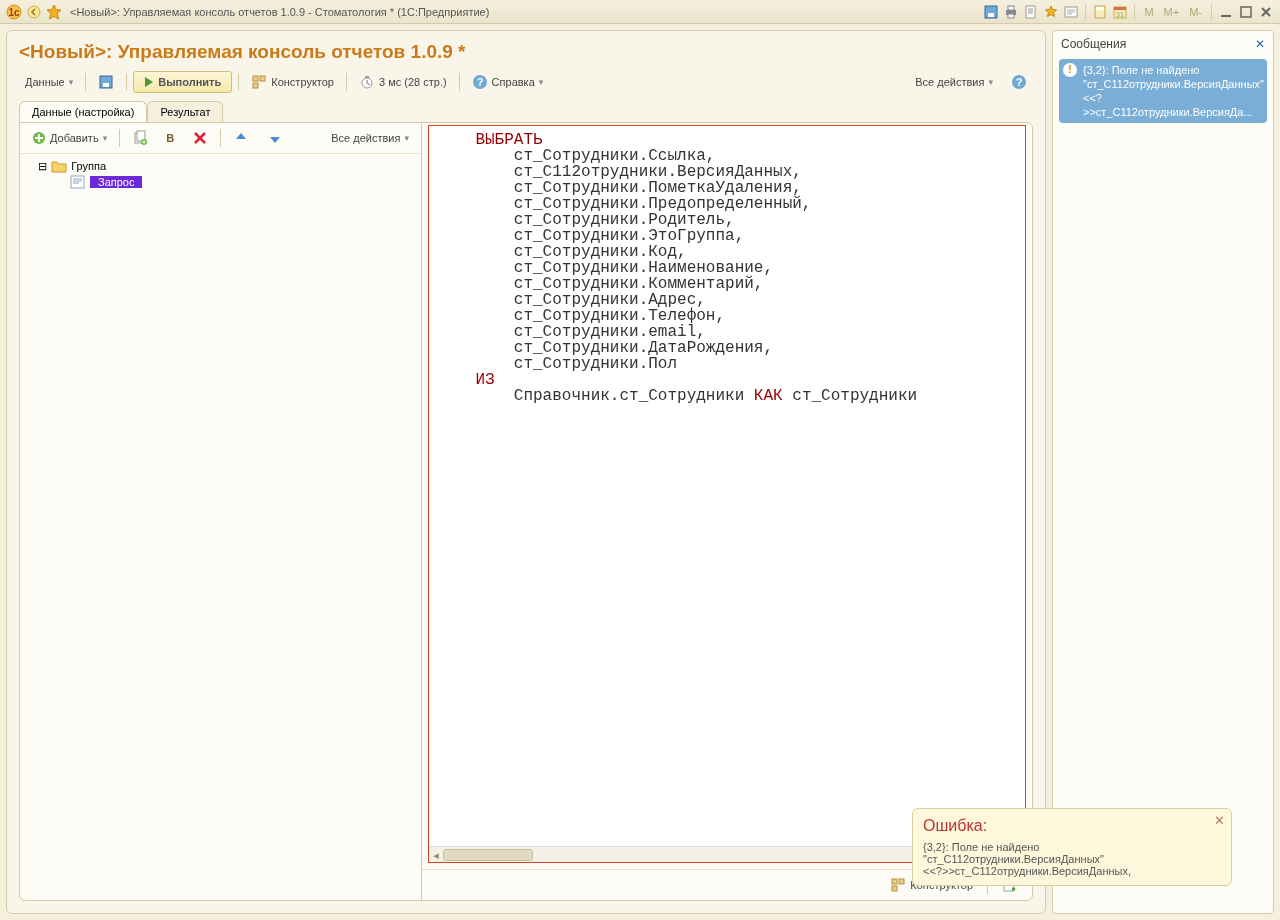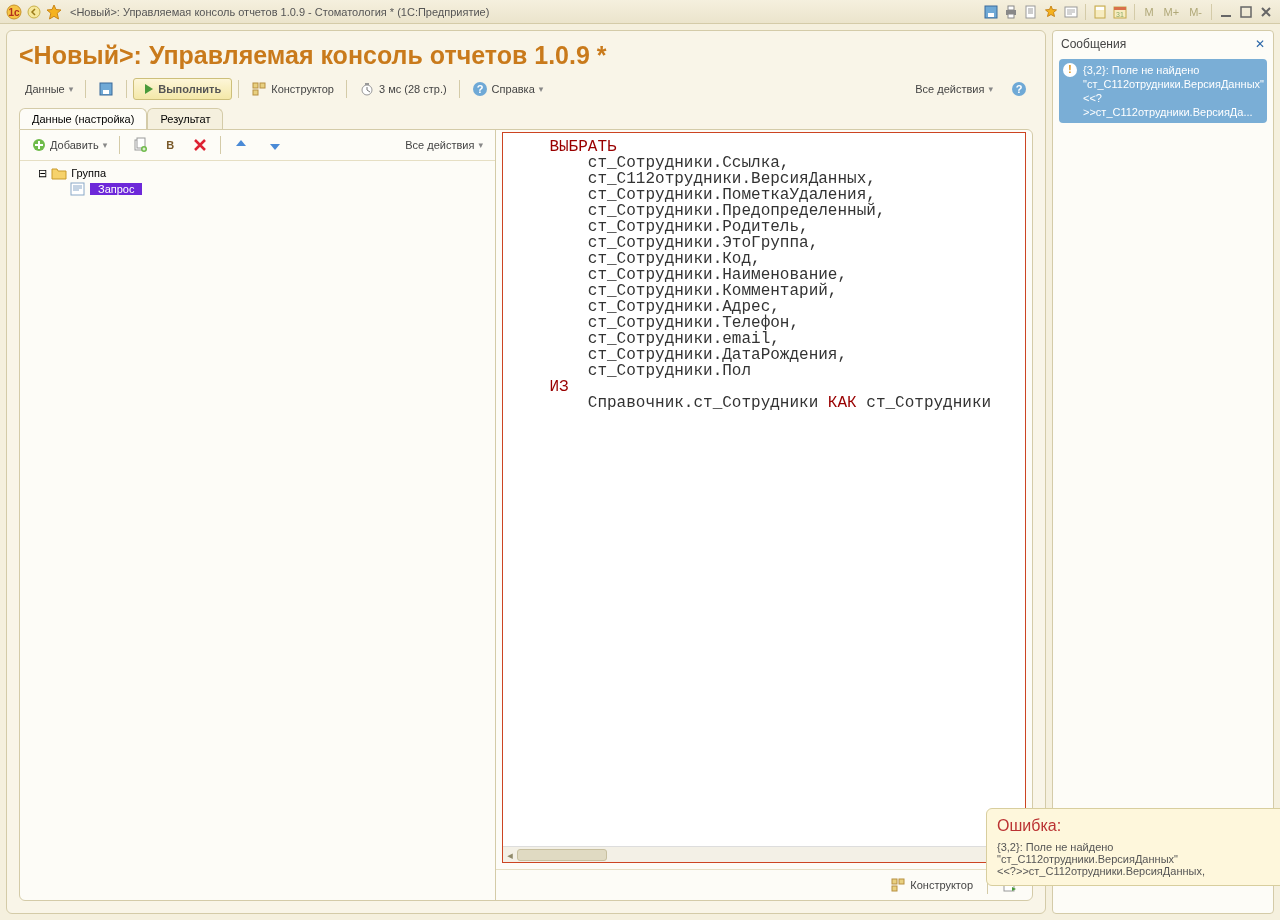--- a/index.html
+++ b/index.html
@@ -4,31 +4,31 @@
 <style>
 * { box-sizing: border-box; margin: 0; padding: 0; }
 body { font-family: Arial, sans-serif; font-size: 11px; background: #f5f0de; width: 1280px; height: 920px; overflow: hidden; }
 .titlebar { height: 24px; background: linear-gradient(#f5f0de,#ebe4cc); display: flex; align-items: center; padding: 0 4px; border-bottom: 1px solid #d4cba8; }
 .titlebar .icon { width: 16px; height: 16px; margin: 4px 2px; display: inline-flex; align-items: center; justify-content: center; border-radius: 2px; }
 .titlebar .title { margin-left: 6px; color: #555; font-size: 11px; }
 .titlebar .spacer { flex: 1; }
 .main { display: flex; height: 896px; }
 .left { flex: 1; display: flex; flex-direction: column; border: 1px solid #d4cba8; margin: 6px 3px 6px 6px; background: #f9f5e8; border-radius: 6px; }
 .right { width: 222px; display: flex; flex-direction: column; border: 1px solid #d4cba8; margin: 6px 6px 6px 3px; background: #fdfcf7; border-radius: 4px; }
-.heading { font-size: 25px; font-weight: bold; color: #c97a1b; padding: 10px 12px 4px; }
+.heading { font-size: 19px; font-weight: bold; color: #c97a1b; padding: 10px 12px 4px; }
 .toolbar1 { display: flex; align-items: center; padding: 4px 12px 8px; gap: 6px; }
 .tbtn { display: inline-flex; align-items: center; gap: 4px; padding: 3px 6px; border-radius: 3px; font-size: 11px; color: #444; cursor: pointer; }
 .exec { background: linear-gradient(#fdf6d8,#f4e8a8); border: 1px solid #cdbf7a; font-weight: bold; color: #555; padding: 4px 10px; }
 .dd::after { content: " ▾"; font-size: 9px; color: #888; }
 .sep { width: 1px; height: 18px; background: #d4cba8; }
 .tabs1 { display: flex; padding: 0 12px; }
 .tab { padding: 4px 12px; border: 1px solid #d4cba8; border-bottom: none; border-radius: 6px 6px 0 0; background: #f5f0de; font-size: 11px; cursor: pointer; }
 .tab.active { background: #fdfcf7; }
 .pane { display: flex; flex: 1; margin: 0 12px 12px; background: #fdfcf7; border: 1px solid #d4cba8; border-radius: 0 6px 6px 6px; min-height: 0; }
-.tree { width: 476px; border-right: 1px solid #d4cba8; display: flex; flex-direction: column; }
+.tree { width: 402px; border-right: 1px solid #d4cba8; display: flex; flex-direction: column; }
 .treebar { display: flex; align-items: center; padding: 4px 6px; gap: 6px; border-bottom: 1px solid #e6dfc4; }
 .treebody { flex: 1; padding: 4px; font-size: 11px; }
 .treerow { display: flex; align-items: center; gap: 4px; padding: 1px 0; }
 .indent1 { padding-left: 14px; }
 .indent2 { padding-left: 46px; }
 .sel { background: #6d28d9; color: #fff; padding: 0 8px; }
 .rpane { flex: 1; display: flex; flex-direction: column; min-width: 0; }
 .tabs2 { display: flex; padding: 4px 6px 0; gap: 4px; }
 .editorwrap { flex: 1; margin: 2px 6px 6px; border: 1px solid #c42; background: #fff; overflow: hidden; position: relative; }
 .editor { font-family: "Courier New", monospace; font-size: 16px; line-height: 16px; padding: 6px 8px; white-space: pre; color: #333; }

